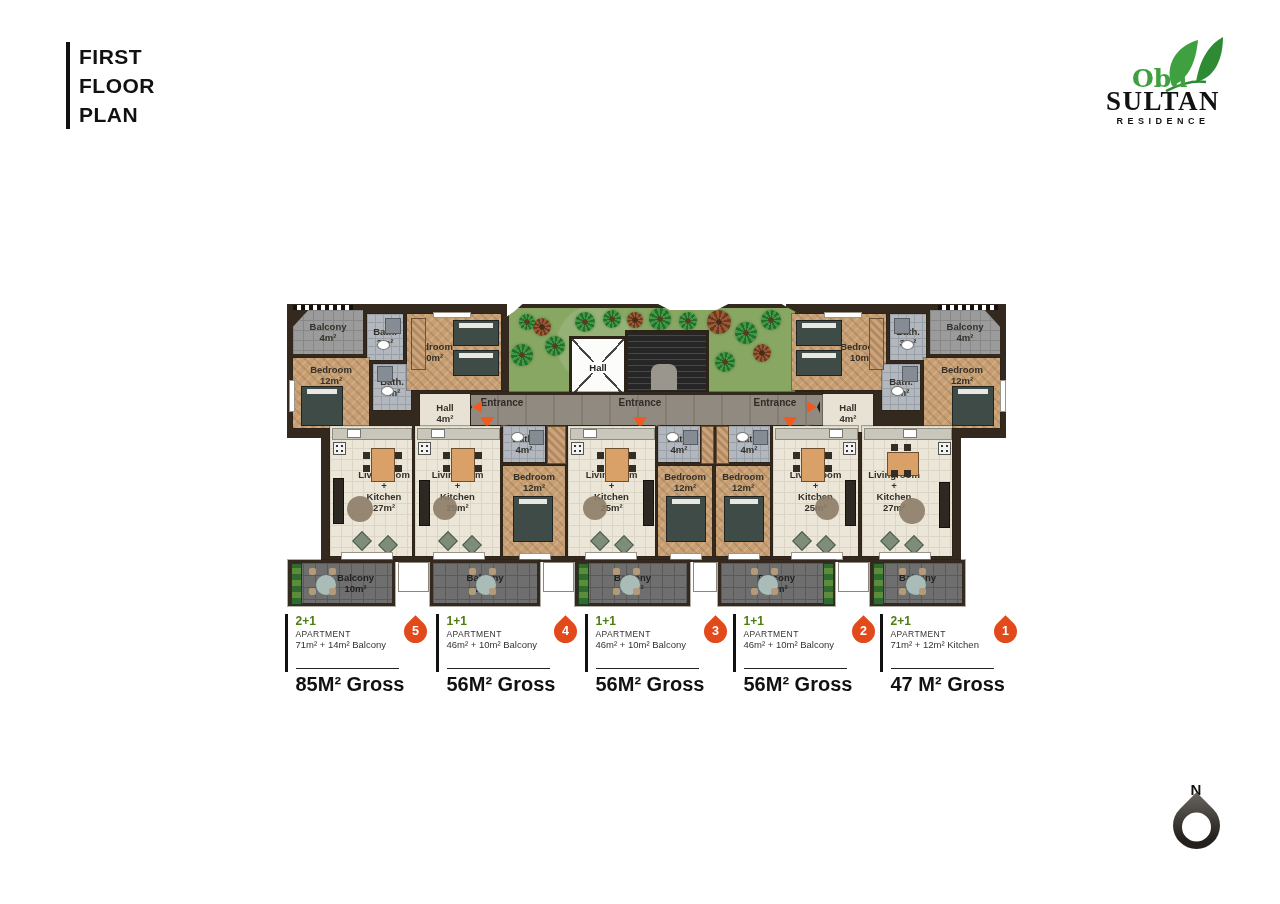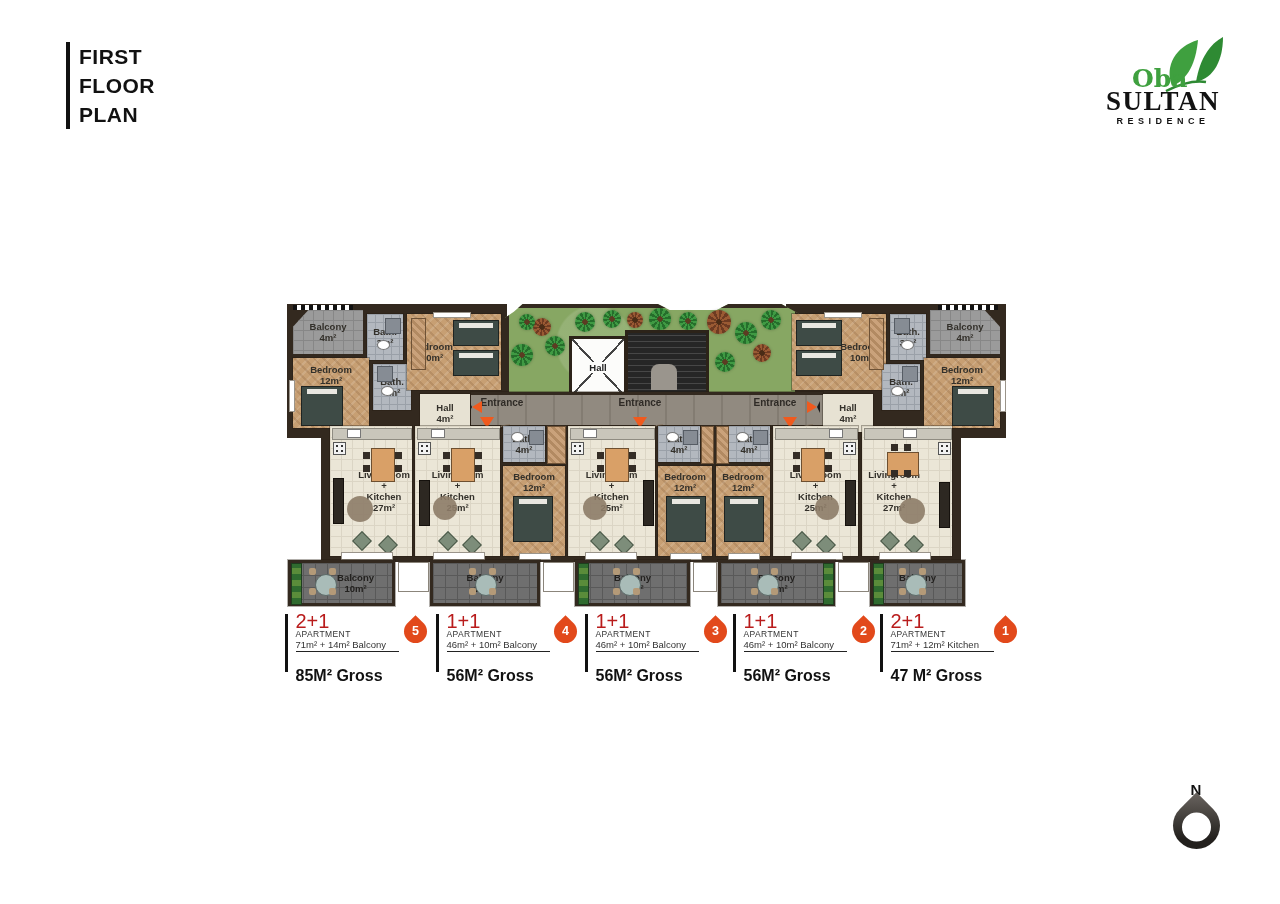--- a/index.html
+++ b/index.html
@@ -86,24 +86,24 @@
   .arc{position:absolute;border:1.3px solid #8a7b69;border-radius:100% 0 0 0;border-right:none;border-bottom:none;}
   .cor-lbl{position:absolute;top:97px;font-size:10px;font-weight:700;color:#2f2b26;width:70px;text-align:center;}
   .arw{position:absolute;width:0;height:0;border-style:solid;}
   .arw.down{border-left:7px solid transparent;border-right:7px solid transparent;border-top:11px solid #f05a1e;}
   .arw.left{border-top:6px solid transparent;border-bottom:6px solid transparent;border-right:10px solid #f05a1e;}
   .arw.right{border-top:6px solid transparent;border-bottom:6px solid transparent;border-left:10px solid #f05a1e;}
   
   .leg-item{position:absolute;top:614px;height:58px;display:flex;}
   .leg-bar{width:2.5px;background:#111;}
   .leg-text{margin-left:8px;}
-  .leg-type{font-size:20px;font-weight:400;color:#b91c1c;line-height:15px;}
+  .leg-type{font-size:12px;font-weight:700;color:#4d7c0f;line-height:15px;}
   .leg-sub{font-size:8.5px;letter-spacing:.4px;color:#333;line-height:10px;}
-  .leg-detail{font-size:9.5px;color:#333;line-height:12px;padding-bottom:0;border-bottom:1.6px solid #222;width:103px;}
-  .leg-gross{font-size:16px;font-weight:800;color:#111;margin-top:15px;}
+  .leg-detail{font-size:9.5px;color:#333;line-height:12px;padding-bottom:17px;border-bottom:1.6px solid #222;width:103px;}
+  .leg-gross{font-size:20px;font-weight:800;color:#111;margin-top:4px;}
   .badge{position:absolute;top:620px;width:23px;height:23px;background:#e2491b;
          border-radius:0 50% 50% 50%;transform:rotate(45deg);}
   .badge span{display:block;width:23px;height:23px;transform:rotate(-45deg);color:#fff;font-size:12.5px;
          font-weight:800;text-align:center;line-height:23px;}
   
   .compass-n{position:absolute;left:1172px;top:781px;width:48px;text-align:center;font-size:15px;font-weight:800;color:#111;}
   .cdrop{position:absolute;left:1173px;top:802px;width:47px;height:47px;border-radius:0 50% 50% 50%;
          transform:rotate(45deg);background:linear-gradient(135deg,#6a6560,#23201d 70%);}
   .cdrop::after{content:"";position:absolute;left:10px;top:10px;width:29px;height:29px;border-radius:50%;
          background:radial-gradient(circle at 40% 40%,#fff 0 72%,#d9d6d2 100%);}

